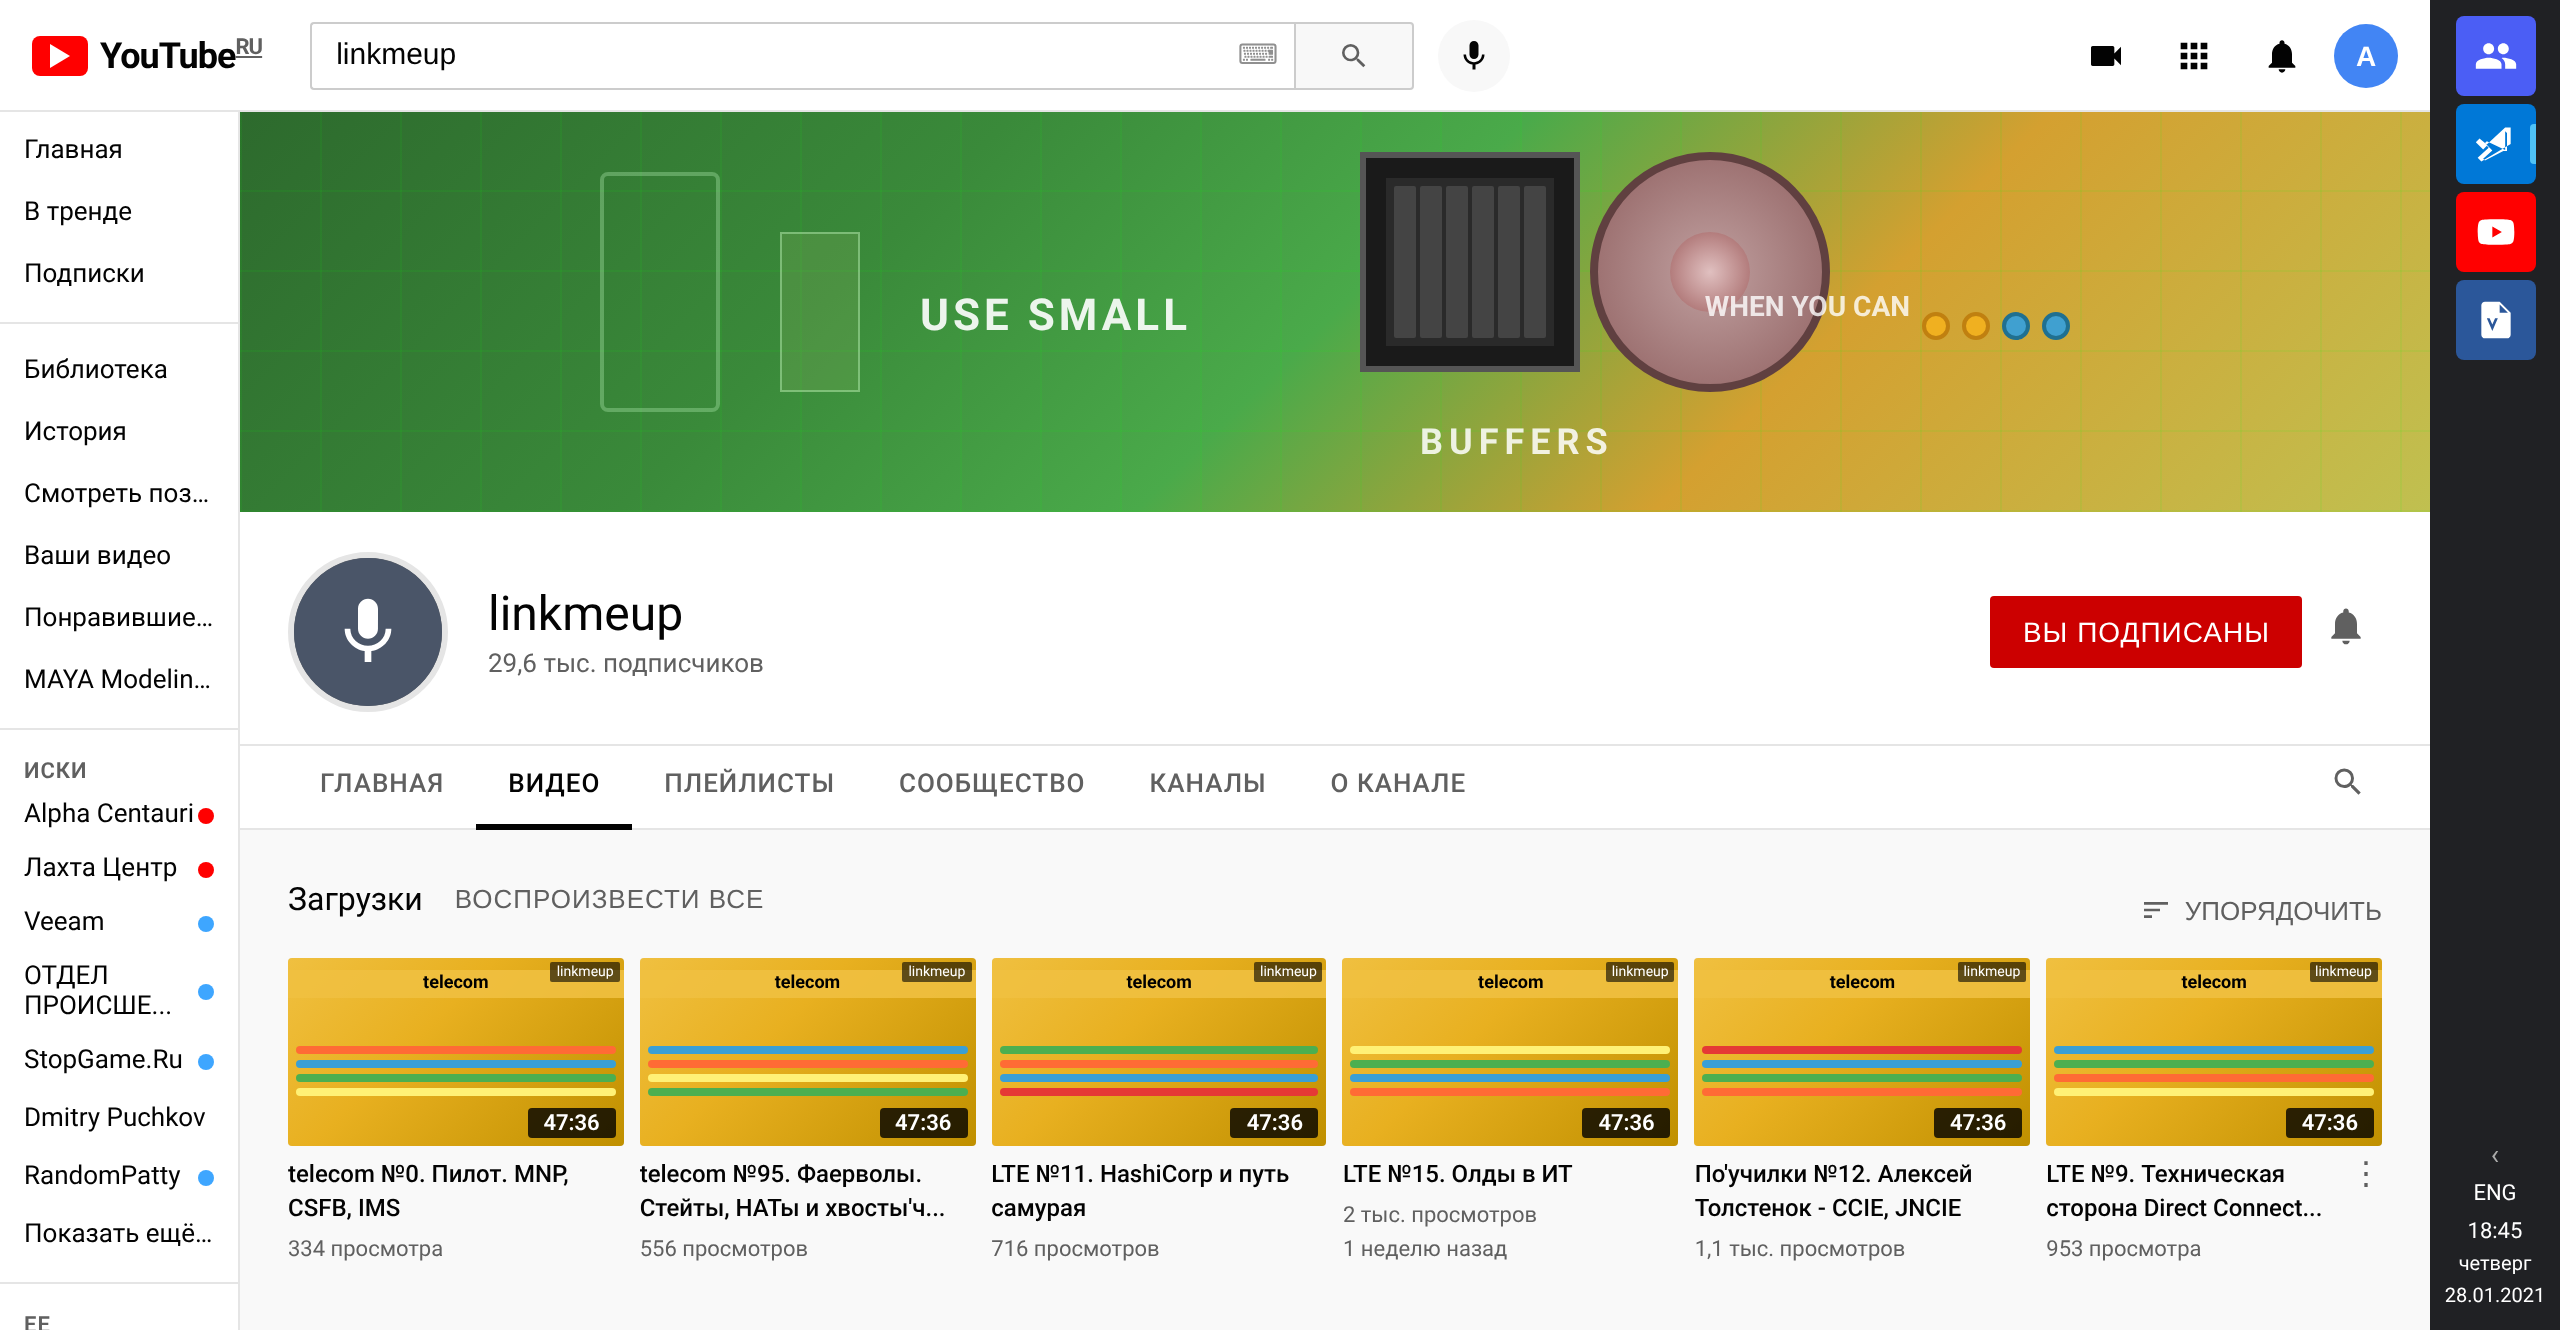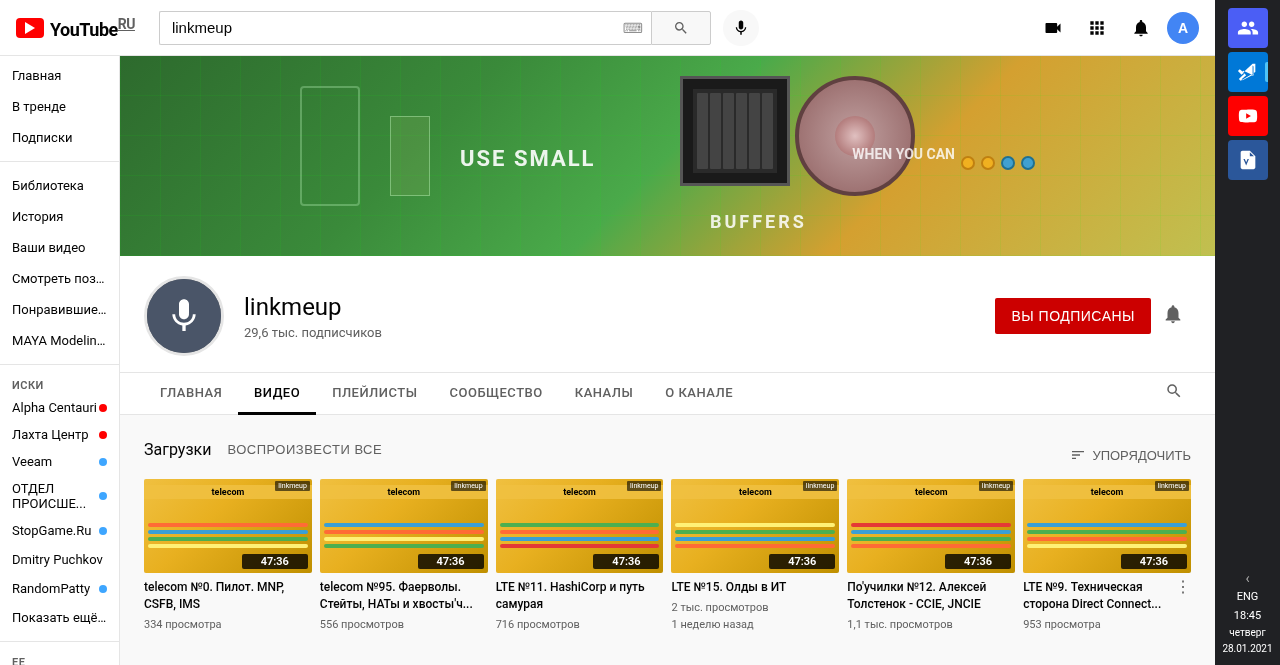--- a/index.html
+++ b/index.html
@@ -87,21 +87,21 @@
       border-top: 6px solid transparent;
       border-bottom: 6px solid transparent;
     }
     .yt-logo-text {
       font-size: 18px;
       font-weight: 700;
       color: #030303;
       letter-spacing: -0.5px;
     }
     .yt-logo-ru {
-      font-size: 14px;
+      font-size: 11px;
       vertical-align: super;
       color: #606060;
       text-decoration: underline;
     }
 
     #search-bar {
       flex: 1;
       max-width: 600px;
       display: flex;
       align-items: center;
@@ -433,21 +433,21 @@
       margin-bottom: 3px;
     }
     .duration-badge {
       position: absolute;
       bottom: 4px;
       right: 4px;
       background: rgba(0,0,0,0.8);
       color: #fff;
       font-size: 11px;
       font-weight: 600;
-      padding: 1px 19px;
+      padding: 1px 8px;
       border-radius: 2px;
     }
     .video-info { padding: 6px 0 0; }
     .video-title {
       font-size: 12px;
       font-weight: 500;
       color: #030303;
       line-height: 1.4;
       display: -webkit-box;
       -webkit-line-clamp: 2;
@@ -582,22 +582,22 @@
   </div>
 </div>
 
 <div id="sidebar">
   <div class="sidebar-item">Главная</div>
   <div class="sidebar-item">В тренде</div>
   <div class="sidebar-item">Подписки</div>
   <div class="sidebar-divider"></div>
   <div class="sidebar-item">Библиотека</div>
   <div class="sidebar-item">История</div>
+  <div class="sidebar-item">Смотреть позже</div>
   <div class="sidebar-item">Ваши видео</div>
-  <div class="sidebar-item">Смотреть позже</div>
   <div class="sidebar-item">Понравившиеся</div>
   <div class="sidebar-item">MAYA Modeling Trial</div>
   <div class="sidebar-divider"></div>
   <div class="sidebar-section-label">ИСКИ</div>
   <div class="sidebar-item-with-dot">
     <span>Alpha Centauri</span>
     <span class="dot-red"></span>
   </div>
   <div class="sidebar-item-with-dot">
     <span>Лахта Центр</span>

